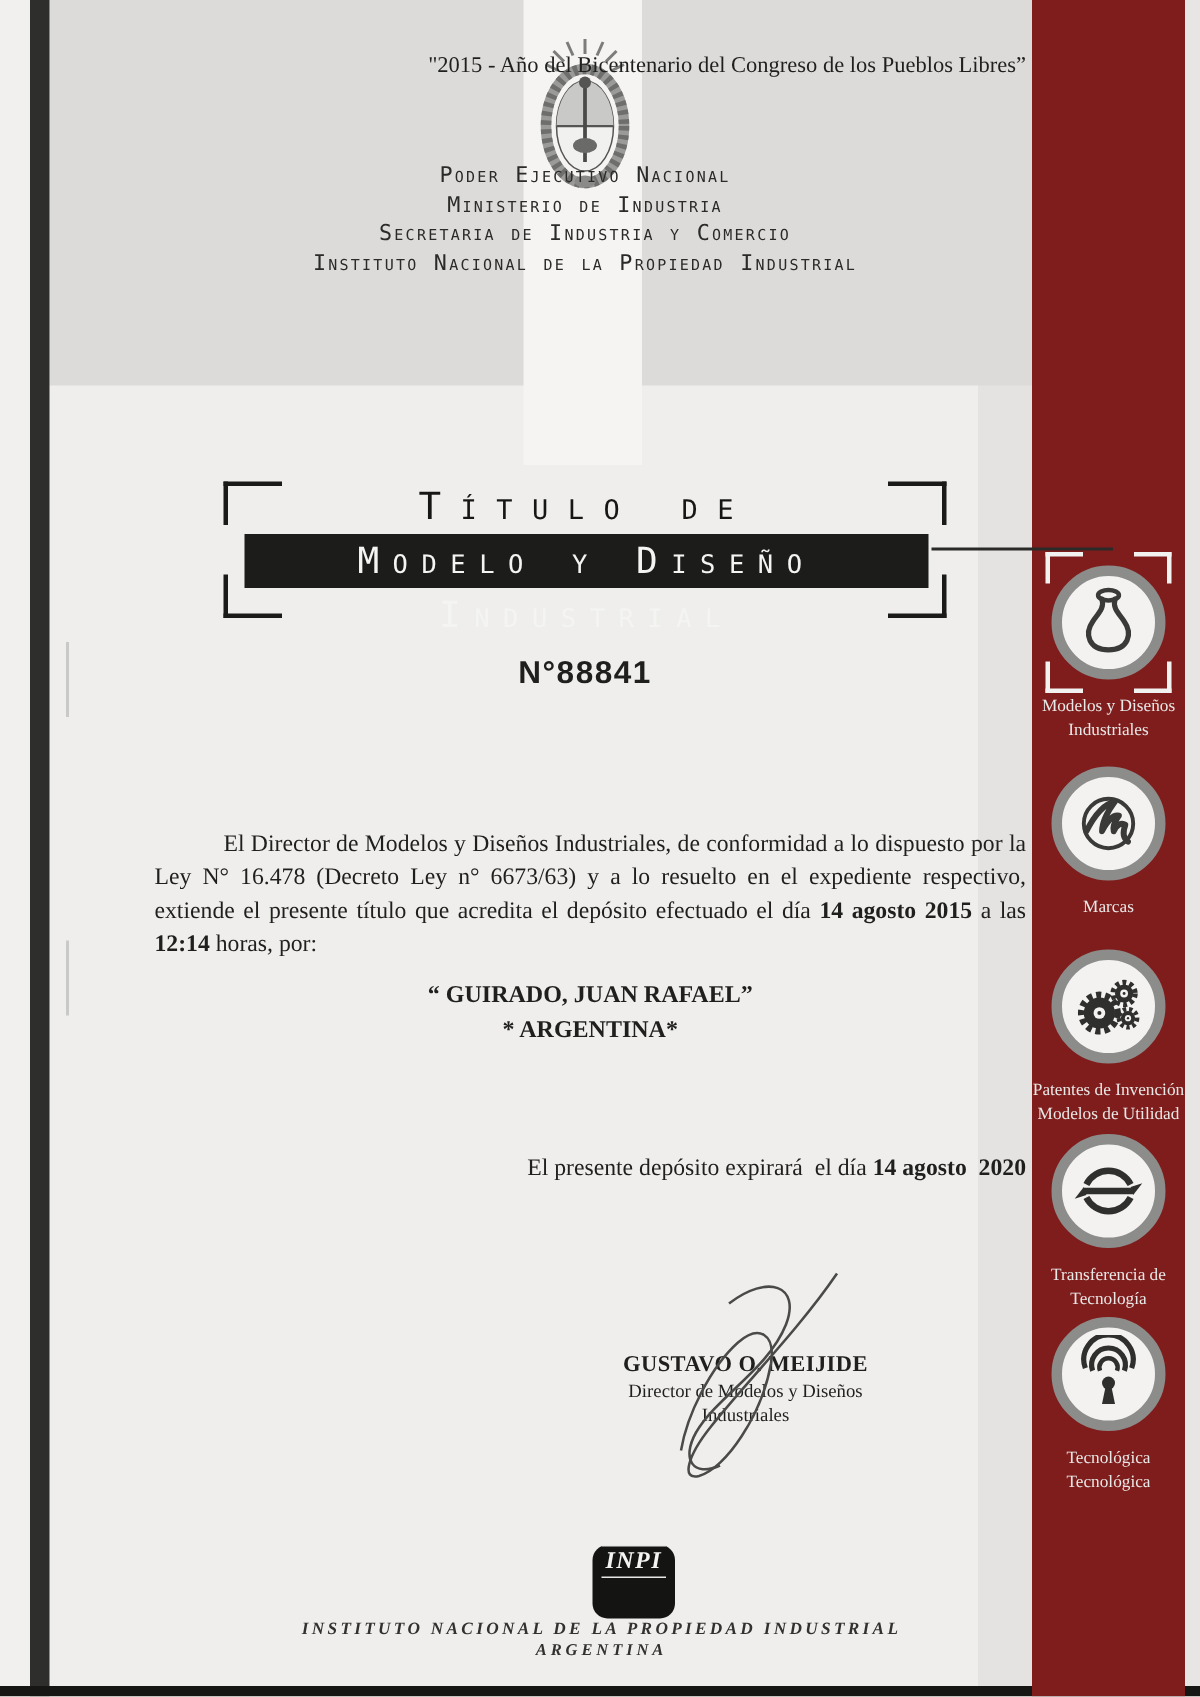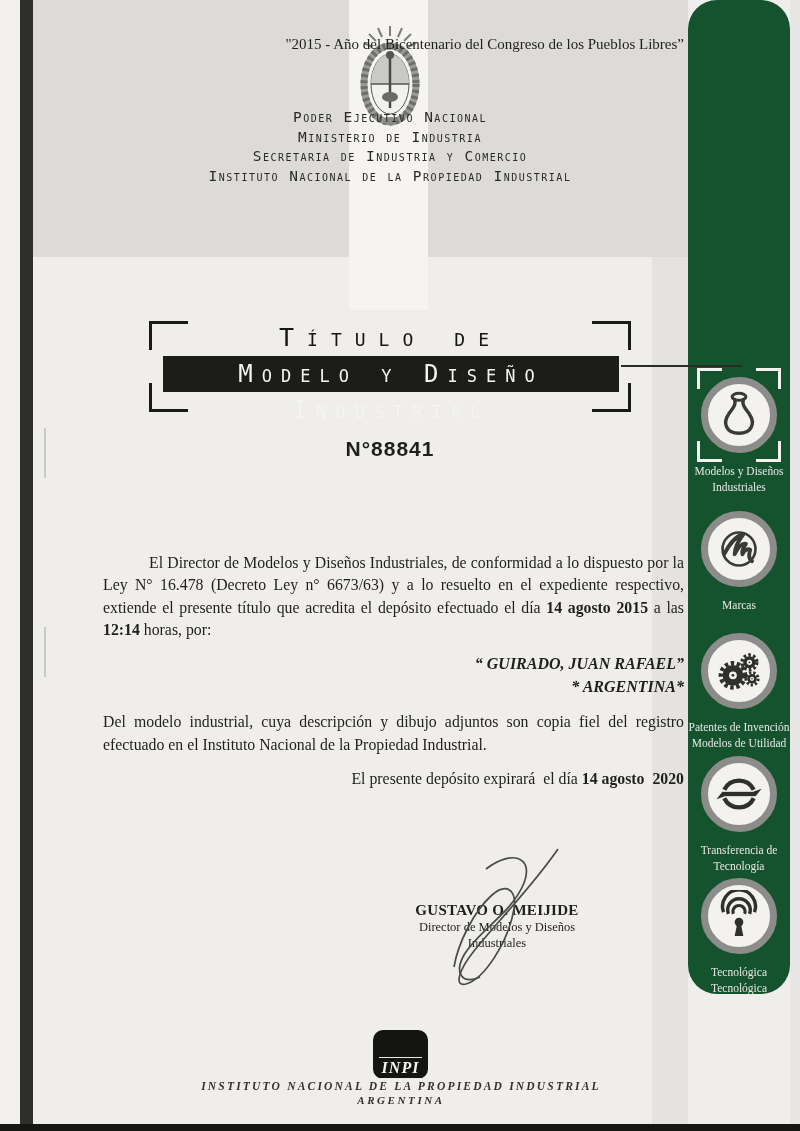--- a/index.html
+++ b/index.html
@@ -35,40 +35,40 @@
   .title-bar{left:163px;top:356px;width:456px;height:36px;background:#1c1c1a;z-index:3;
       text-align:center;line-height:36px;color:#f4f4f2;
       font-family:"DejaVu Sans Mono",monospace;font-variant:small-caps;
       font-size:24px;letter-spacing:9px;}
   .connector{left:621px;top:365px;width:121px;height:2px;background:#2a2a28;z-index:4;}
   
   .cert-no{left:100px;top:437px;width:580px;text-align:center;z-index:3;
       font-family:"Liberation Sans",sans-serif;font-weight:700;font-size:21px;letter-spacing:1px;}
   .bodytext{left:103px;width:581px;font-size:15.8px;line-height:22.4px;z-index:3;text-align:justify;}
   .p1{top:552px;text-indent:46px;}
-  .holder{top:652px;font-weight:700;font-size:16px;line-height:23px;text-align:right;font-style:italic;}
+  .holder{top:652px;font-weight:700;font-size:16px;line-height:23px;text-align:center;}
   .p2{top:710px;line-height:23px;}
   .p3{top:768px;text-align:right;}
   .b{font-weight:700;}
   
   .sig-svg{left:420px;top:843px;z-index:4;}
   .sig-block{left:409px;top:902px;width:176px;text-align:center;z-index:3;}
   .sig-name{font-weight:700;font-size:15px;letter-spacing:.3px;}
   .sig-role{font-size:12.5px;line-height:16px;}
   
-  .inpi-badge{left:373px;top:1030px;width:55px;height:49px;background:#141412;border-radius:10px;
-      display:flex;align-items:flex-end;justify-content:center;z-index:3;}
+  .inpi-badge{left:395px;top:1030px;width:55px;height:49px;background:#141412;border-radius:10px;
+      display:flex;align-items:flex-start;justify-content:center;z-index:3;}
   .inpi-word{color:#f4f4f2;font-style:italic;font-weight:700;font-size:16px;letter-spacing:1px;
       border-top:1px solid #e8e8e6;border-bottom:1px solid #e8e8e6;padding:1px 3px;}
   .footer-lines{left:150px;top:1080px;width:502px;text-align:center;z-index:3;
       font-style:italic;font-weight:700;color:#33312f;}
   .f1{font-size:11.5px;letter-spacing:2.2px;}
   .f2{font-size:11px;letter-spacing:2.6px;margin-top:2px;}
   
-  .sidebar{left:688px;top:0;width:102px;height:994px;background:#14532d;z-index:2;border-radius:29px;}
+  .sidebar{left:688px;top:0;width:102px;height:1131px;background:#7f1d1d;z-index:2;}
   .sb-item{position:absolute;left:0;width:102px;}
   .sb-circle{position:absolute;left:13px;top:0;width:76px;height:76px;border-radius:50%;
       border:7px solid #8c8c8a;background:#f3f2f0;box-sizing:border-box;
       display:flex;align-items:center;justify-content:center;}
   .sb-label{position:absolute;left:0;top:86px;width:102px;text-align:center;
       color:#e8e8e6;font-size:11.5px;line-height:16px;font-family:"Liberation Serif",serif;}
   .sb-brackets{position:absolute;left:9px;top:368px;width:84px;height:94px;}
   .wcorner{position:absolute;width:22px;height:18px;}
   .w-tl{left:0;top:0;border-left:3px solid #f2f2f0;border-top:3px solid #f2f2f0;}
   .w-tr{right:0;top:0;border-right:3px solid #f2f2f0;border-top:3px solid #f2f2f0;}
@@ -134,21 +134,20 @@
 
   <div class="abs cert-no">N°88841</div>
 
   <div class="abs bodytext p1"><span>El Director de Modelos y Diseños Industriales, de conformidad a lo dispuesto por la Ley N° 16.478 (Decreto Ley n° 6673/63) y a lo resuelto en el expediente respectivo, extiende el presente título que acredita el depósito efectuado el día </span><span class="b">14 agosto 2015</span><span> a las </span><span class="b">12:14</span><span> horas, por:</span></div>
 
   <div class="abs bodytext holder">
     <div>“ GUIRADO, JUAN RAFAEL”</div>
     <div>* ARGENTINA*</div>
   </div>
 
-  <div class="abs bodytext p2">Del modelo industrial, cuya descripción y dibujo adjuntos son copia fiel del registro efectuado en el Instituto Nacional de la Propiedad Industrial.</div>
 
   <div class="abs bodytext p3"><span>El presente depósito expirará&nbsp; el día </span><span class="b">14 agosto&nbsp; 2020</span></div>
 
   <div class="abs sig-svg">
     <svg width="165" height="150" viewBox="0 0 165 150">
       <path d="M138 6 C 112 44, 76 80, 54 108 C 38 128, 34 144, 46 141 C 64 136, 88 100, 94 66 C 97 46, 86 40, 72 52 C 54 68, 38 100, 34 124" stroke="#4a4a48" stroke-width="1.7" fill="none"></path>
       <path d="M66 26 C 92 6, 114 14, 104 40 C 92 70, 58 88, 44 112 C 34 130, 42 142, 60 134" stroke="#4a4a48" stroke-width="1.7" fill="none"></path>
     </svg>
   </div>
   <div class="abs sig-block">

